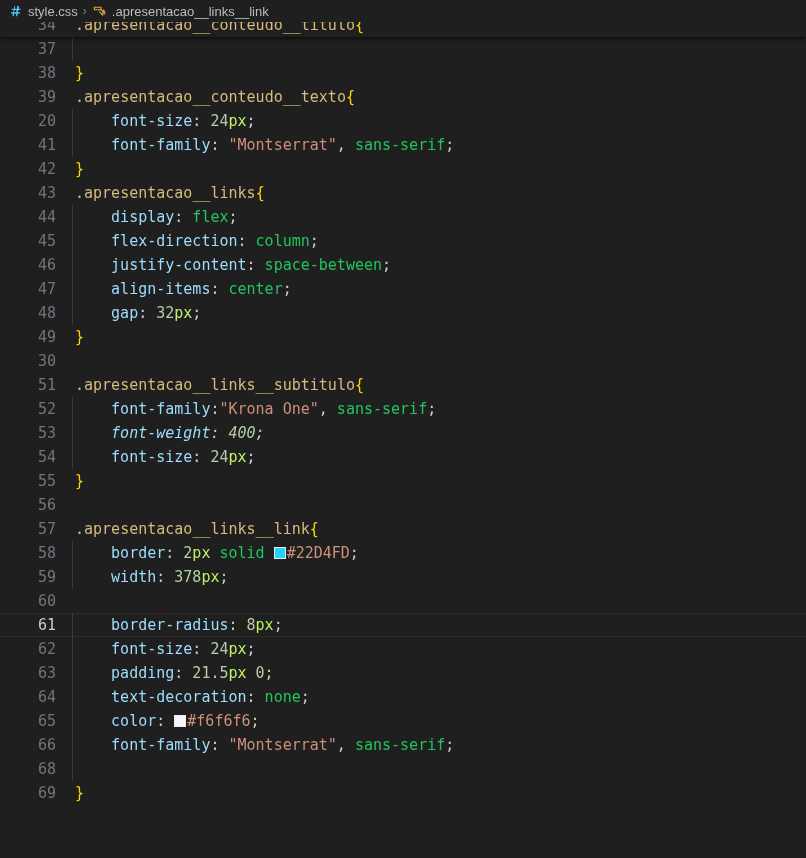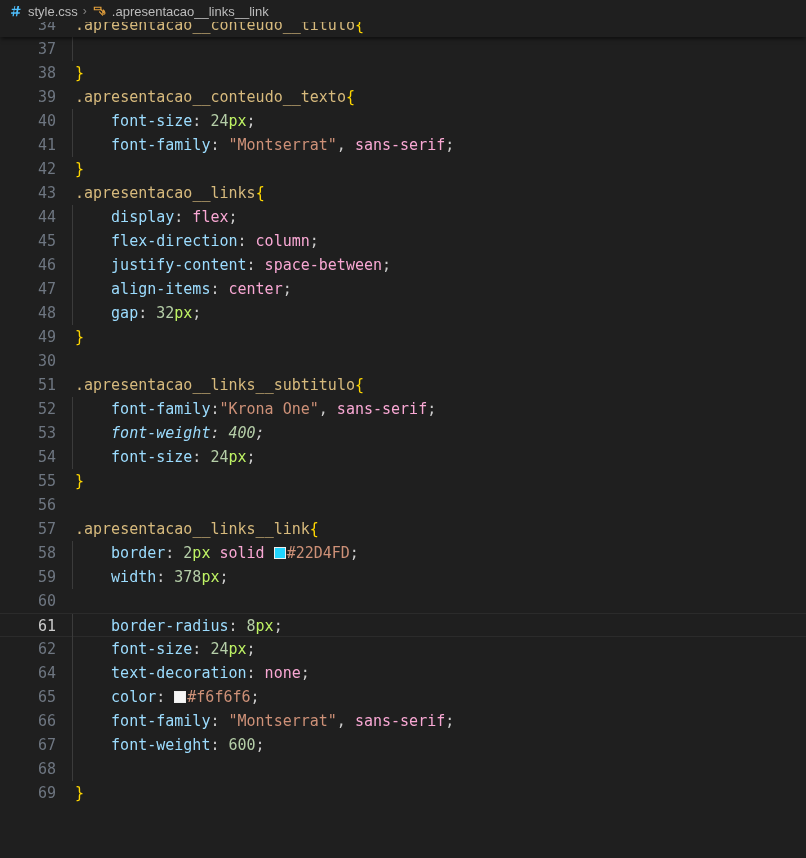--- a/index.html
+++ b/index.html
@@ -37,21 +37,21 @@
   }
 
   
   .code{
     position:absolute;top:13px;left:0;right:0;bottom:0;
     z-index:10;
   }
   .row{
     position:relative;
     height:24px;line-height:24px;
-    display:flex;align-items:flex-start;
+    display:flex;align-items:center;
     font-size:15px;
     white-space:pre;
   }
   .row.sticky-row{background:#1f1f1f;}
   .row.active{
     background:#1f1f1f;
     border-top:1px solid #2b2b2b;
     border-bottom:1px solid #2b2b2b;
     height:24px;
     box-sizing:border-box;
@@ -70,21 +70,21 @@
   .guide{
     position:absolute;left:0;top:0;bottom:0;width:1px;background:#3b3b3b;
   }
   .txt{display:inline-block;padding-left:1px;}
 
   
   .sel{color:#d7ba7d;margin-top:12px;}
   .brace{color:#ffd700;}
   .prop{color:#9cdcfe;}
   .punc{color:#cccccc;}
-  .val{color:#f9a8d4;}
+  .val{color:#22c55e;}
   .num{color:#b5cea8;}
   .unit{color:#bef264;}
   .hex{color:#ce9178;}
   .str{color:#ce9178;}
 
   .swatch{
     display:inline-block;width:12px;height:12px;
     vertical-align:-1px;
     border:1px solid #eeeeee;
     box-sizing:border-box;
@@ -116,21 +116,21 @@
       </span>
       <span class="bc-label">.apresentacao__links__link</span>
     </span>
   </div>
 
   <div class="code" id="code-lines">
       <div class="row"><div class="ln">36</div><div class="content"><span class="guide"></span><span class="txt" style="padding-left: 38.08px;"><span class="prop">font-family</span><span class="punc">: </span><span class="str">"Krona One"</span><span class="punc">, </span><span class="val">sans-serif</span><span class="punc">;</span></span></div></div>
       <div class="row"><div class="ln">37</div><div class="content"><span class="guide"></span><span class="txt" style="padding-left: 38.08px;"></span></div></div>
       <div class="row"><div class="ln">38</div><div class="content"><span class="txt" style="padding-left: 2px;"><span class="brace">}</span></span></div></div>
       <div class="row"><div class="ln">39</div><div class="content"><span class="txt" style="padding-left: 2px;"><span class="sel">.apresentacao__conteudo__texto</span><span class="brace">{</span></span></div></div>
-      <div class="row"><div class="ln">40</div><div class="content"><span class="guide"></span><span class="txt" style="padding-left: 38.08px;"><span class="prop">font-size</span><span class="punc">: </span><span class="num">24</span><span class="unit">px</span><span class="punc">;</span></span></div></div>
+      <div class="row"><div class="ln">20</div><div class="content"><span class="guide"></span><span class="txt" style="padding-left: 38.08px;"><span class="prop">font-size</span><span class="punc">: </span><span class="num">24</span><span class="unit">px</span><span class="punc">;</span></span></div></div>
       <div class="row"><div class="ln">41</div><div class="content"><span class="guide"></span><span class="txt" style="padding-left: 38.08px;"><span class="prop">font-family</span><span class="punc">: </span><span class="str">"Montserrat"</span><span class="punc">, </span><span class="val">sans-serif</span><span class="punc">;</span></span></div></div>
       <div class="row"><div class="ln">42</div><div class="content"><span class="txt" style="padding-left: 2px;"><span class="brace">}</span></span></div></div>
       <div class="row"><div class="ln">43</div><div class="content"><span class="txt" style="padding-left: 2px;"><span class="sel">.apresentacao__links</span><span class="brace">{</span></span></div></div>
       <div class="row"><div class="ln">44</div><div class="content"><span class="guide"></span><span class="txt" style="padding-left: 38.08px;"><span class="prop">display</span><span class="punc">: </span><span class="val">flex</span><span class="punc">;</span></span></div></div>
       <div class="row"><div class="ln">45</div><div class="content"><span class="guide"></span><span class="txt" style="padding-left: 38.08px;"><span class="prop">flex-direction</span><span class="punc">: </span><span class="val">column</span><span class="punc">;</span></span></div></div>
       <div class="row"><div class="ln">46</div><div class="content"><span class="guide"></span><span class="txt" style="padding-left: 38.08px;"><span class="prop">justify-content</span><span class="punc">: </span><span class="val">space-between</span><span class="punc">;</span></span></div></div>
       <div class="row"><div class="ln">47</div><div class="content"><span class="guide"></span><span class="txt" style="padding-left: 38.08px;"><span class="prop">align-items</span><span class="punc">: </span><span class="val">center</span><span class="punc">;</span></span></div></div>
       <div class="row"><div class="ln">48</div><div class="content"><span class="guide"></span><span class="txt" style="padding-left: 38.08px;"><span class="prop">gap</span><span class="punc">: </span><span class="num">32</span><span class="unit">px</span><span class="punc">;</span></span></div></div>
       <div class="row"><div class="ln">49</div><div class="content"><span class="txt" style="padding-left: 2px;"><span class="brace">}</span></span></div></div>
       <div class="row"><div class="ln">30</div><div class="content"><span class="txt" style="padding-left: 2px;"></span></div></div>
@@ -139,24 +139,24 @@
       <div class="row"><div class="ln">53</div><div class="content"><span class="guide"></span><span class="txt" style="padding-left: 38.08px; font-style: italic;"><span class="prop">font-weight</span><span class="punc">: </span><span class="num">400</span><span class="punc">;</span></span></div></div>
       <div class="row"><div class="ln">54</div><div class="content"><span class="guide"></span><span class="txt" style="padding-left: 38.08px;"><span class="prop">font-size</span><span class="punc">: </span><span class="num">24</span><span class="unit">px</span><span class="punc">;</span></span></div></div>
       <div class="row"><div class="ln">55</div><div class="content"><span class="txt" style="padding-left: 2px;"><span class="brace">}</span></span></div></div>
       <div class="row"><div class="ln">56</div><div class="content"><span class="txt" style="padding-left: 2px;"></span></div></div>
       <div class="row"><div class="ln">57</div><div class="content"><span class="txt" style="padding-left: 2px;"><span class="sel">.apresentacao__links__link</span><span class="brace">{</span></span></div></div>
       <div class="row"><div class="ln">58</div><div class="content"><span class="guide"></span><span class="txt" style="padding-left: 38.08px;"><span class="prop">border</span><span class="punc">: </span><span class="num">2</span><span class="unit">px </span><span class="val">solid </span><span class="swatch" style="background: rgb(34, 212, 253);"></span><span class="hex">#22D4FD</span><span class="punc">;</span></span></div></div>
       <div class="row"><div class="ln">59</div><div class="content"><span class="guide"></span><span class="txt" style="padding-left: 38.08px;"><span class="prop">width</span><span class="punc">: </span><span class="num">378</span><span class="unit">px</span><span class="punc">;</span></span></div></div>
       <div class="row"><div class="ln">60</div><div class="content"><span class="guide"></span></div></div>
       <div class="row active"><div class="ln">61</div><div class="content"><span class="guide"></span><span class="txt" style="padding-left: 38.08px;"><span class="prop">border-radius</span><span class="punc">: </span><span class="num">8</span><span class="unit">px</span><span class="punc">;</span></span></div></div>
       <div class="row"><div class="ln">62</div><div class="content"><span class="guide"></span><span class="txt" style="padding-left: 38.08px;"><span class="prop">font-size</span><span class="punc">: </span><span class="num">24</span><span class="unit">px</span><span class="punc">;</span></span></div></div>
+      <div class="row"><div class="ln">63</div><div class="content"><span class="guide"></span><span class="txt" style="padding-left: 38.08px;"><span class="prop">padding</span><span class="punc">: </span><span class="num">21.5</span><span class="unit">px </span><span class="num">0</span><span class="punc">;</span></span></div></div>
       <div class="row"><div class="ln">64</div><div class="content"><span class="guide"></span><span class="txt" style="padding-left: 38.08px;"><span class="prop">text-decoration</span><span class="punc">: </span><span class="val">none</span><span class="punc">;</span></span></div></div>
       <div class="row"><div class="ln">65</div><div class="content"><span class="guide"></span><span class="txt" style="padding-left: 38.08px;"><span class="prop">color</span><span class="punc">: </span><span class="swatch" style="background: rgb(246, 246, 246);"></span><span class="hex">#f6f6f6</span><span class="punc">;</span></span></div></div>
       <div class="row"><div class="ln">66</div><div class="content"><span class="guide"></span><span class="txt" style="padding-left: 38.08px;"><span class="prop">font-family</span><span class="punc">: </span><span class="str">"Montserrat"</span><span class="punc">, </span><span class="val">sans-serif</span><span class="punc">;</span></span></div></div>
-      <div class="row"><div class="ln">67</div><div class="content"><span class="guide"></span><span class="txt" style="padding-left: 38.08px;"><span class="prop">font-weight</span><span class="punc">: </span><span class="num">600</span><span class="punc">;</span></span></div></div>
       <div class="row"><div class="ln">68</div><div class="content"><span class="guide"></span><span class="txt" style="padding-left: 38.08px;"></span></div></div>
       <div class="row"><div class="ln">69</div><div class="content"><span class="txt" style="padding-left: 2px;"><span class="brace">}</span></span></div></div>
     </div>
 
   <div class="sticky" id="sticky-line">
       <div class="row sticky-row"><div class="ln">34</div><div class="content"><span class="txt" style="padding-left: 2px;"><span class="sel">.apresentacao__conteudo__titulo</span><span class="brace">{</span></span></div></div>
     </div>
 
 </div>
 

